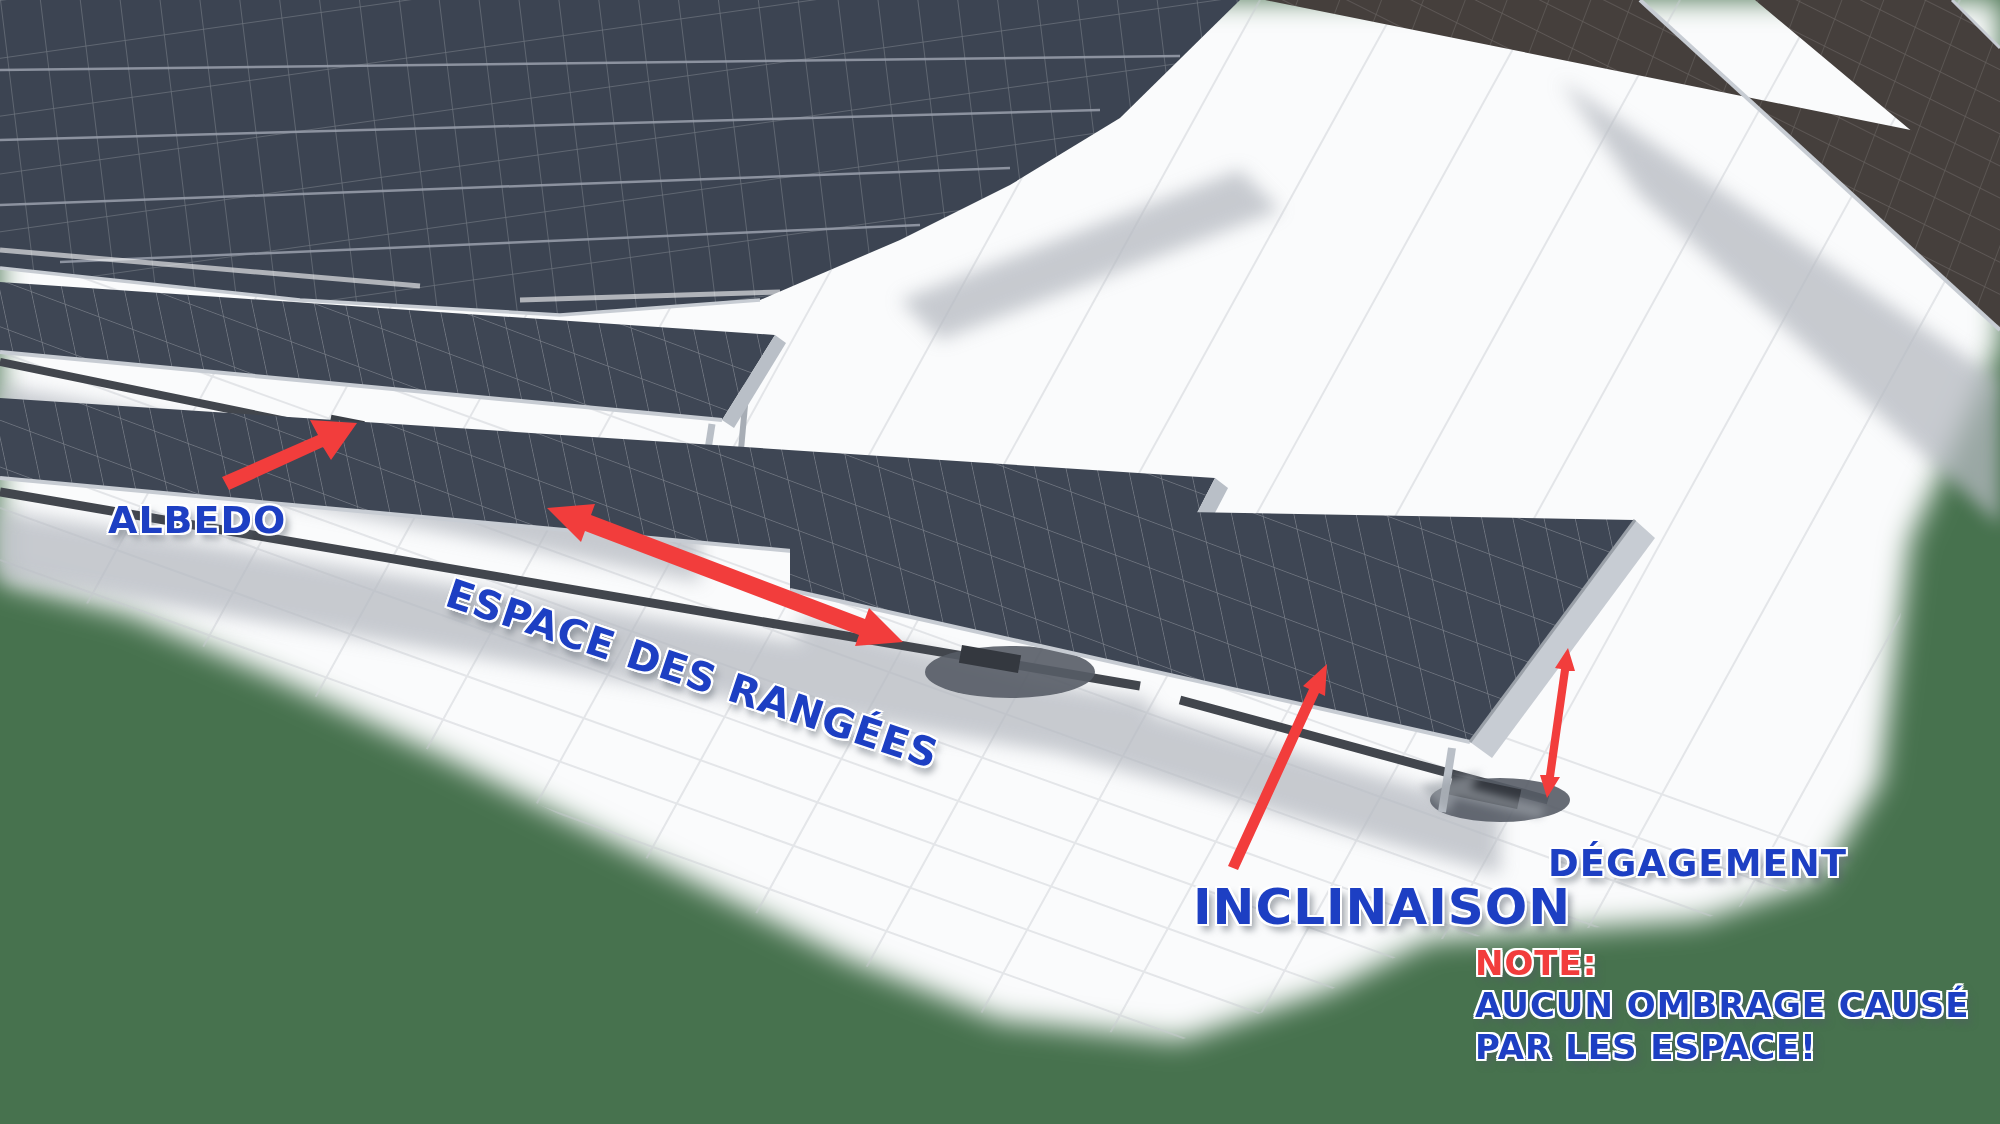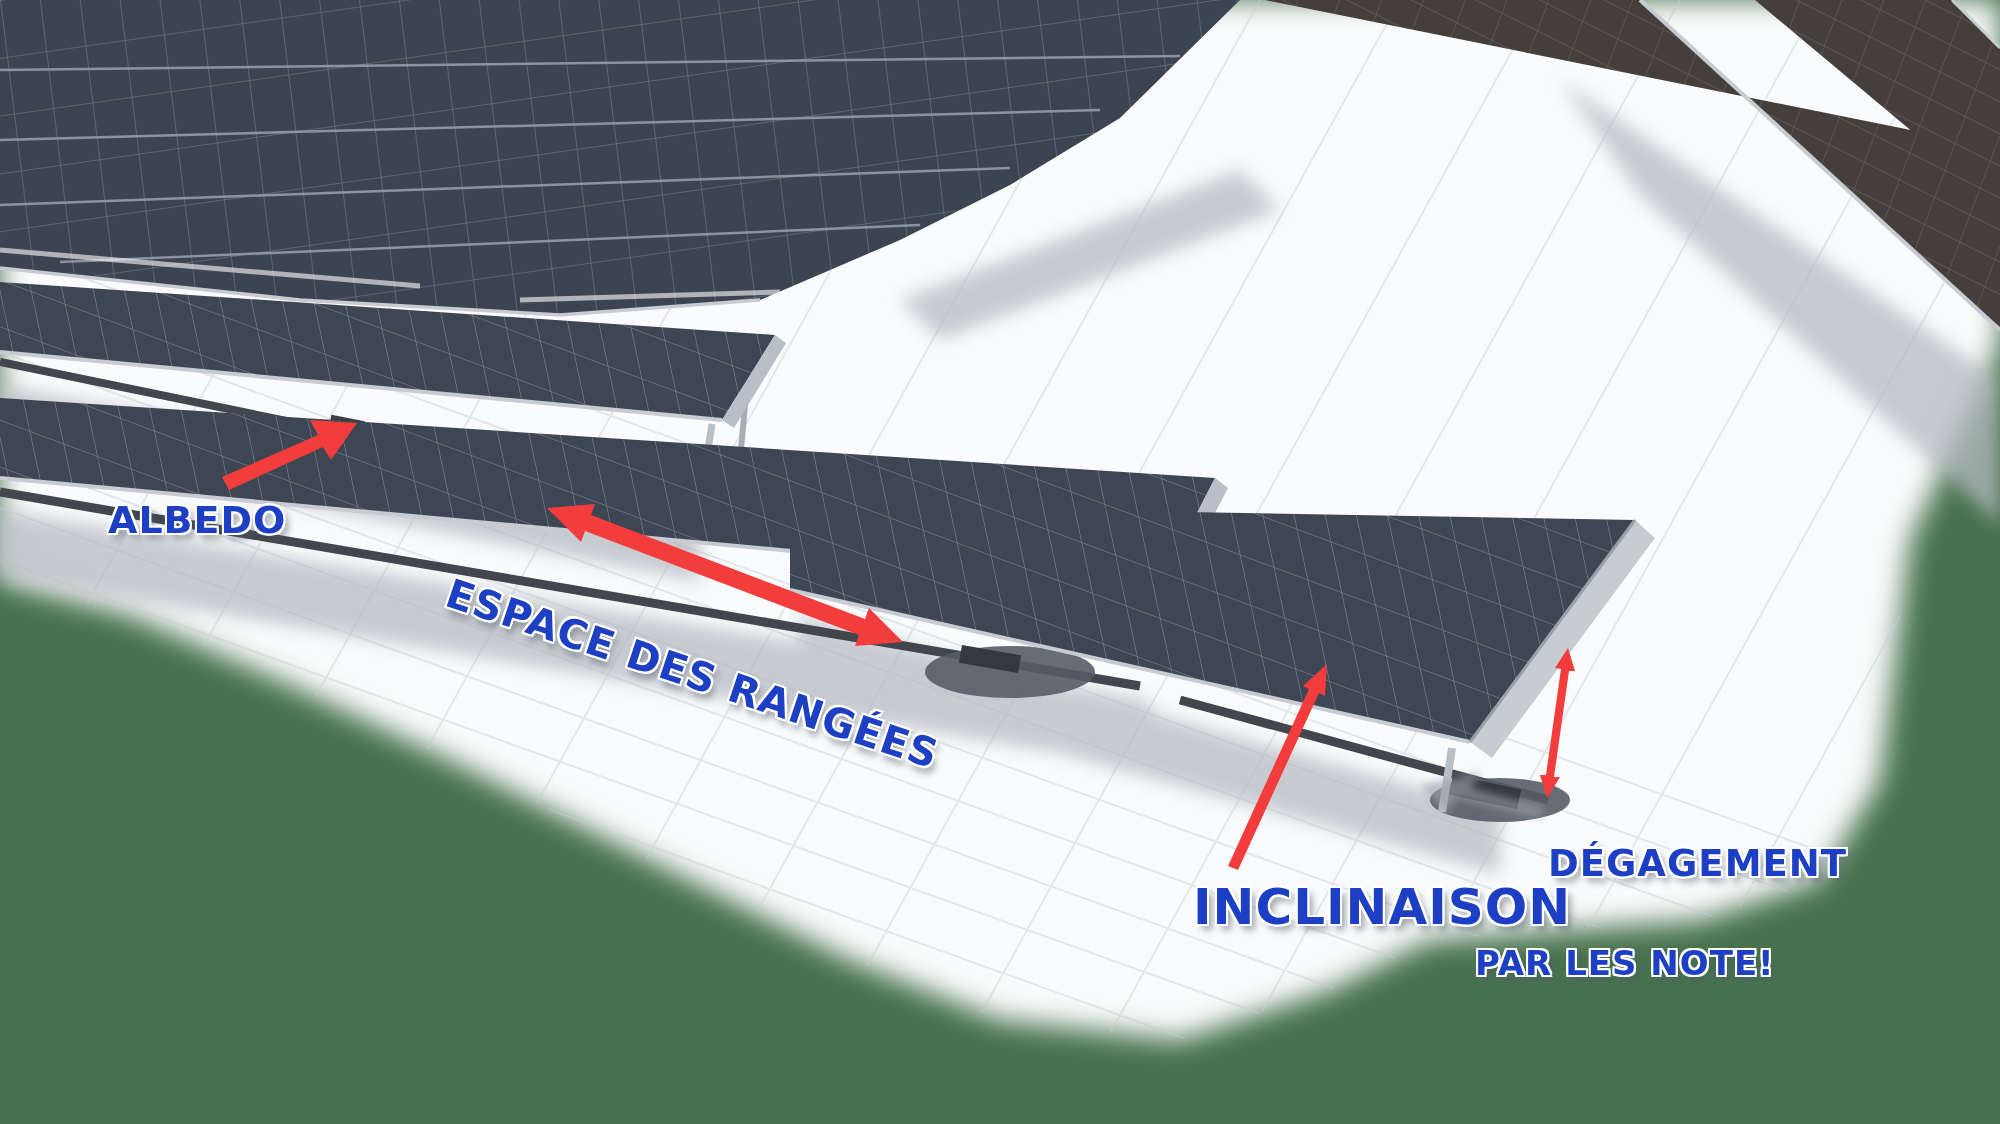--- a/index.html
+++ b/index.html
@@ -140,15 +140,17 @@
       <path fill="#f23d3c" d="M1327,664 L1303,686 L1309,689 L1228,866 L1238,870 L1319,693 L1325,696 Z"></path>
       <path fill="#f23d3c" d="M1568,648 L1555,668 L1561,669 L1546,775 L1540,775 L1547,798 L1560,777 L1554,777 L1569,671 L1575,671 Z"></path>
     </g>
   </svg>
 
   <div class="anno" id="lbl-albedo">ALBEDO</div>
   <div class="anno" id="lbl-espace">ESPACE DES RANGÉES</div>
   <div class="anno" id="lbl-inclinaison">INCLINAISON</div>
   <div class="anno" id="lbl-degagement">DÉGAGEMENT</div>
   <div class="anno" id="note-block">
-    <div>PAR LES NOTE!</div>
+    <div class="anno-red">NOTE:</div>
+    <div>AUCUN OMBRAGE CAUSÉ</div>
+    <div>PAR LES ESPACE!</div>
   </div>
 </div>
 
 </body></html>

